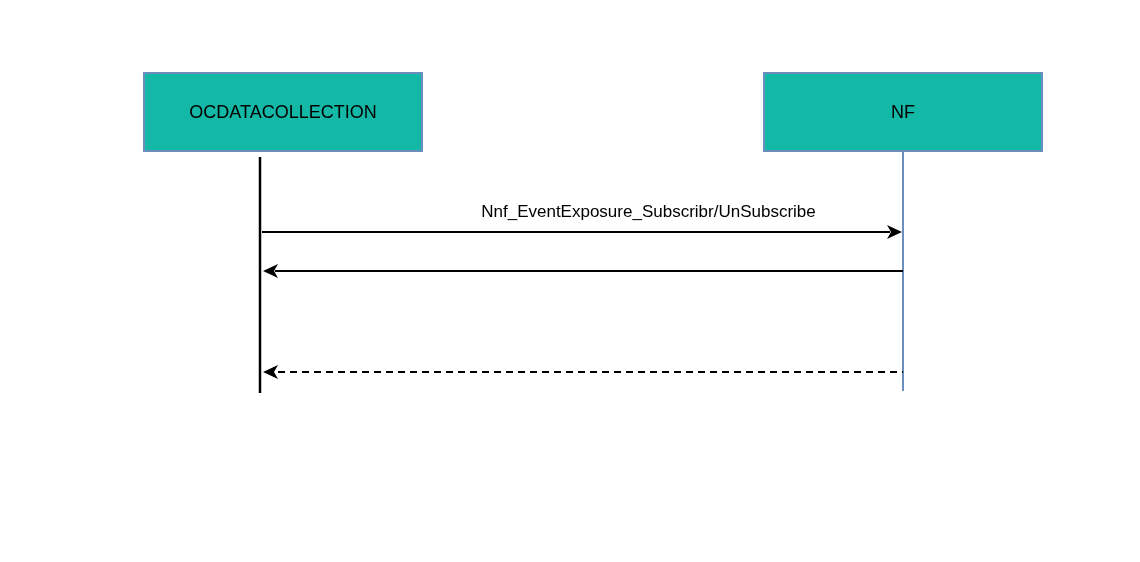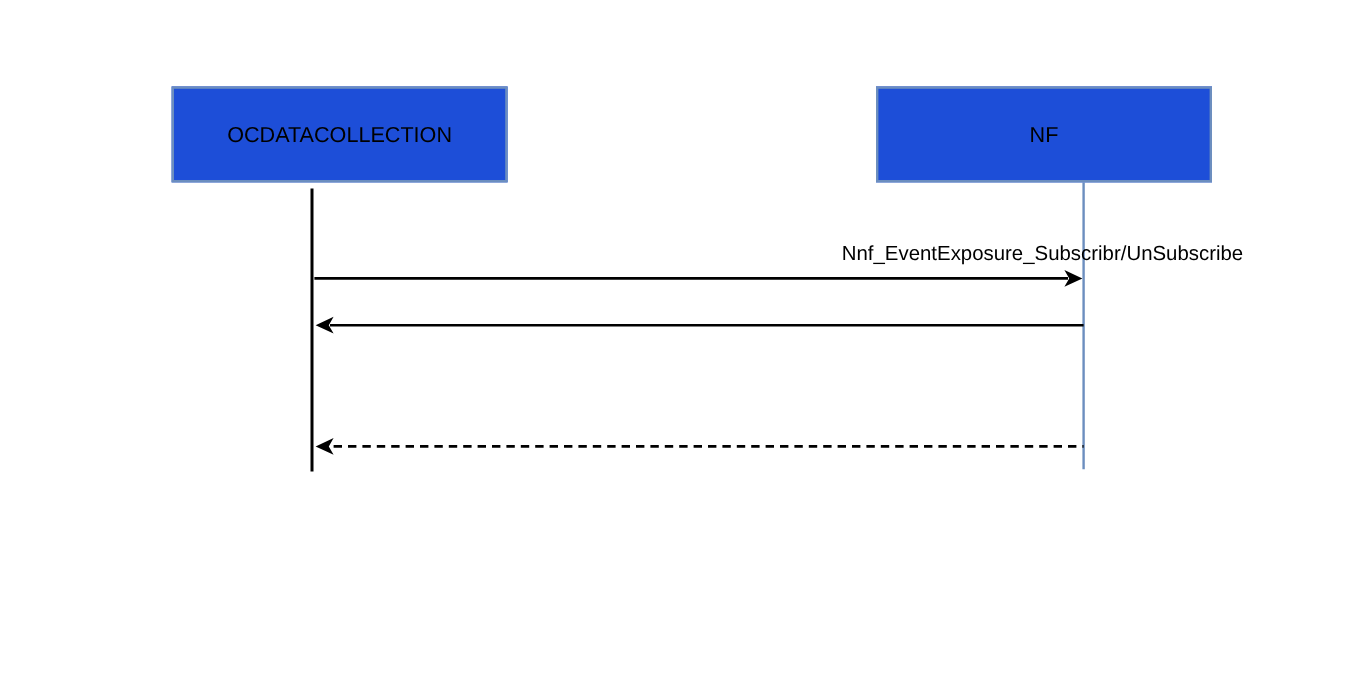--- a/index.html
+++ b/index.html
@@ -14,52 +14,51 @@
     background: #ffffff;
     font-family: "Liberation Sans", sans-serif;
     overflow: hidden;
   }
   .actor-box {
     position: absolute;
     top: 72px;
     width: 280px;
     height: 80px;
     box-sizing: border-box;
-    background: #1d4ed8;
+    background: #14b8a6;
     border: 2px solid #6c8ebf;
     display: flex;
     align-items: center;
     justify-content: center;
     font-size: 18px;
     color: #000000;
     z-index: 2;
   }
   .actor-left  { left: 143px; }
-  .actor-right { left: 730px; }
+  .actor-right { left: 763px; }
   .diagram-svg {
     position: absolute;
     left: 0;
     top: 0;
     width: 1140px;
     height: 562px;
     z-index: 1;
   }
   .msg-label {
     position: absolute;
     text-align: center;
     font-size: 17px;
     color: #000000;
     white-space: nowrap;
     z-index: 3;
   }
   .msg-label-1 {
     left: 261px;
     width: 775px;
     top: 202px;
-    text-align: right;
   }
   .msg-label-3 {
     left: 272px;
     width: 636px;
     top: 342px;
   }
 </style>
 </head>
 <body>
 

